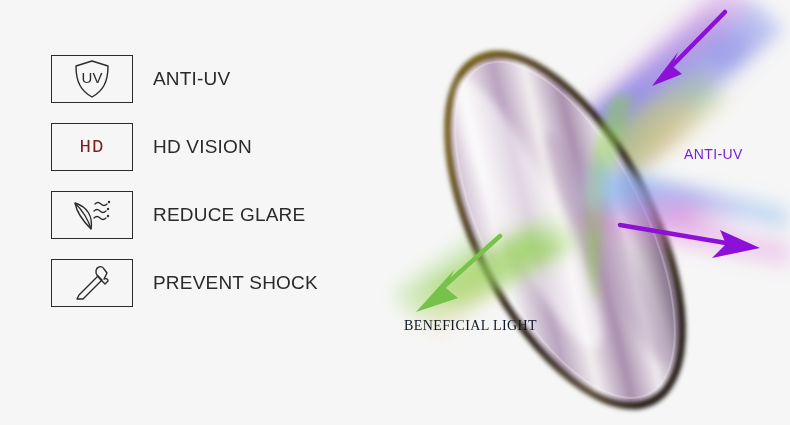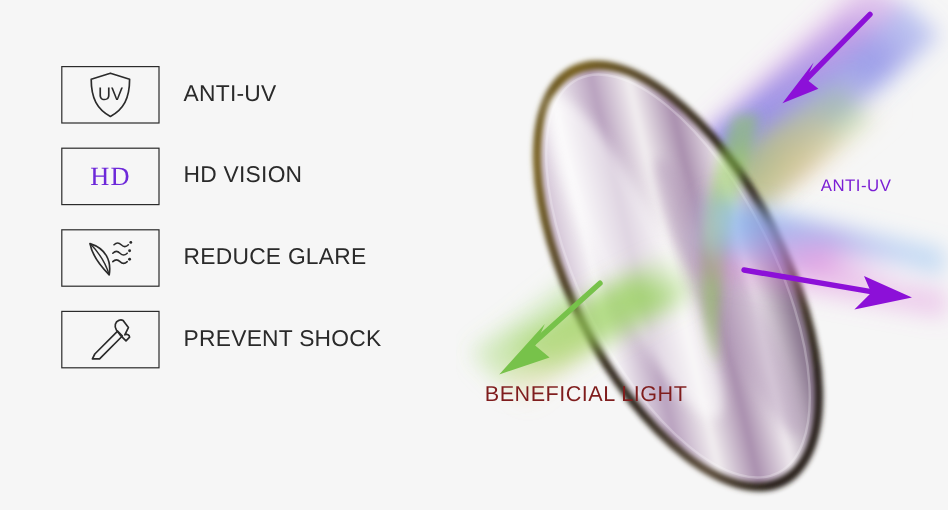--- a/index.html
+++ b/index.html
@@ -43,24 +43,24 @@
   }
   .feature-icon-box svg { display: block; }
   .feature-label {
     margin-left: 20px;
     font-size: 19px;
     letter-spacing: 0.2px;
     color: #2a2a2a;
     white-space: nowrap;
   }
   .hd-text {
-    font-size: 22px;
-    color: #6d28d9;
+    font-size: 19px;
+    color: #7f1d1d;
     letter-spacing: 1px;
-    font-family: Liberation Serif, serif;
+    font-family: Liberation Mono, monospace;
   }
   .uv-text {
     font-size: 15px;
     fill: #2b2b2b;
     font-family: "Liberation Sans", sans-serif;
   }
 
   
   .lens-art {
     position: absolute;
@@ -77,24 +77,25 @@
     top: 146px;
     font-size: 14px;
     color: #7b1fd4;
     letter-spacing: 0.4px;
     white-space: nowrap;
   }
   .label-beneficial {
     position: absolute;
     left: 404px;
     top: 318px;
-    font-size: 18px;
-    color: #7f1d1d;
+    font-size: 14px;
+    color: #0f172a;
     letter-spacing: 0.4px;
     white-space: nowrap;
+    font-family: Liberation Serif, serif;
   }
 </style>
 </head>
 <body>
 
 <div class="canvas">
 
   <div class="feature-list">
 
     <div class="feature-row">

